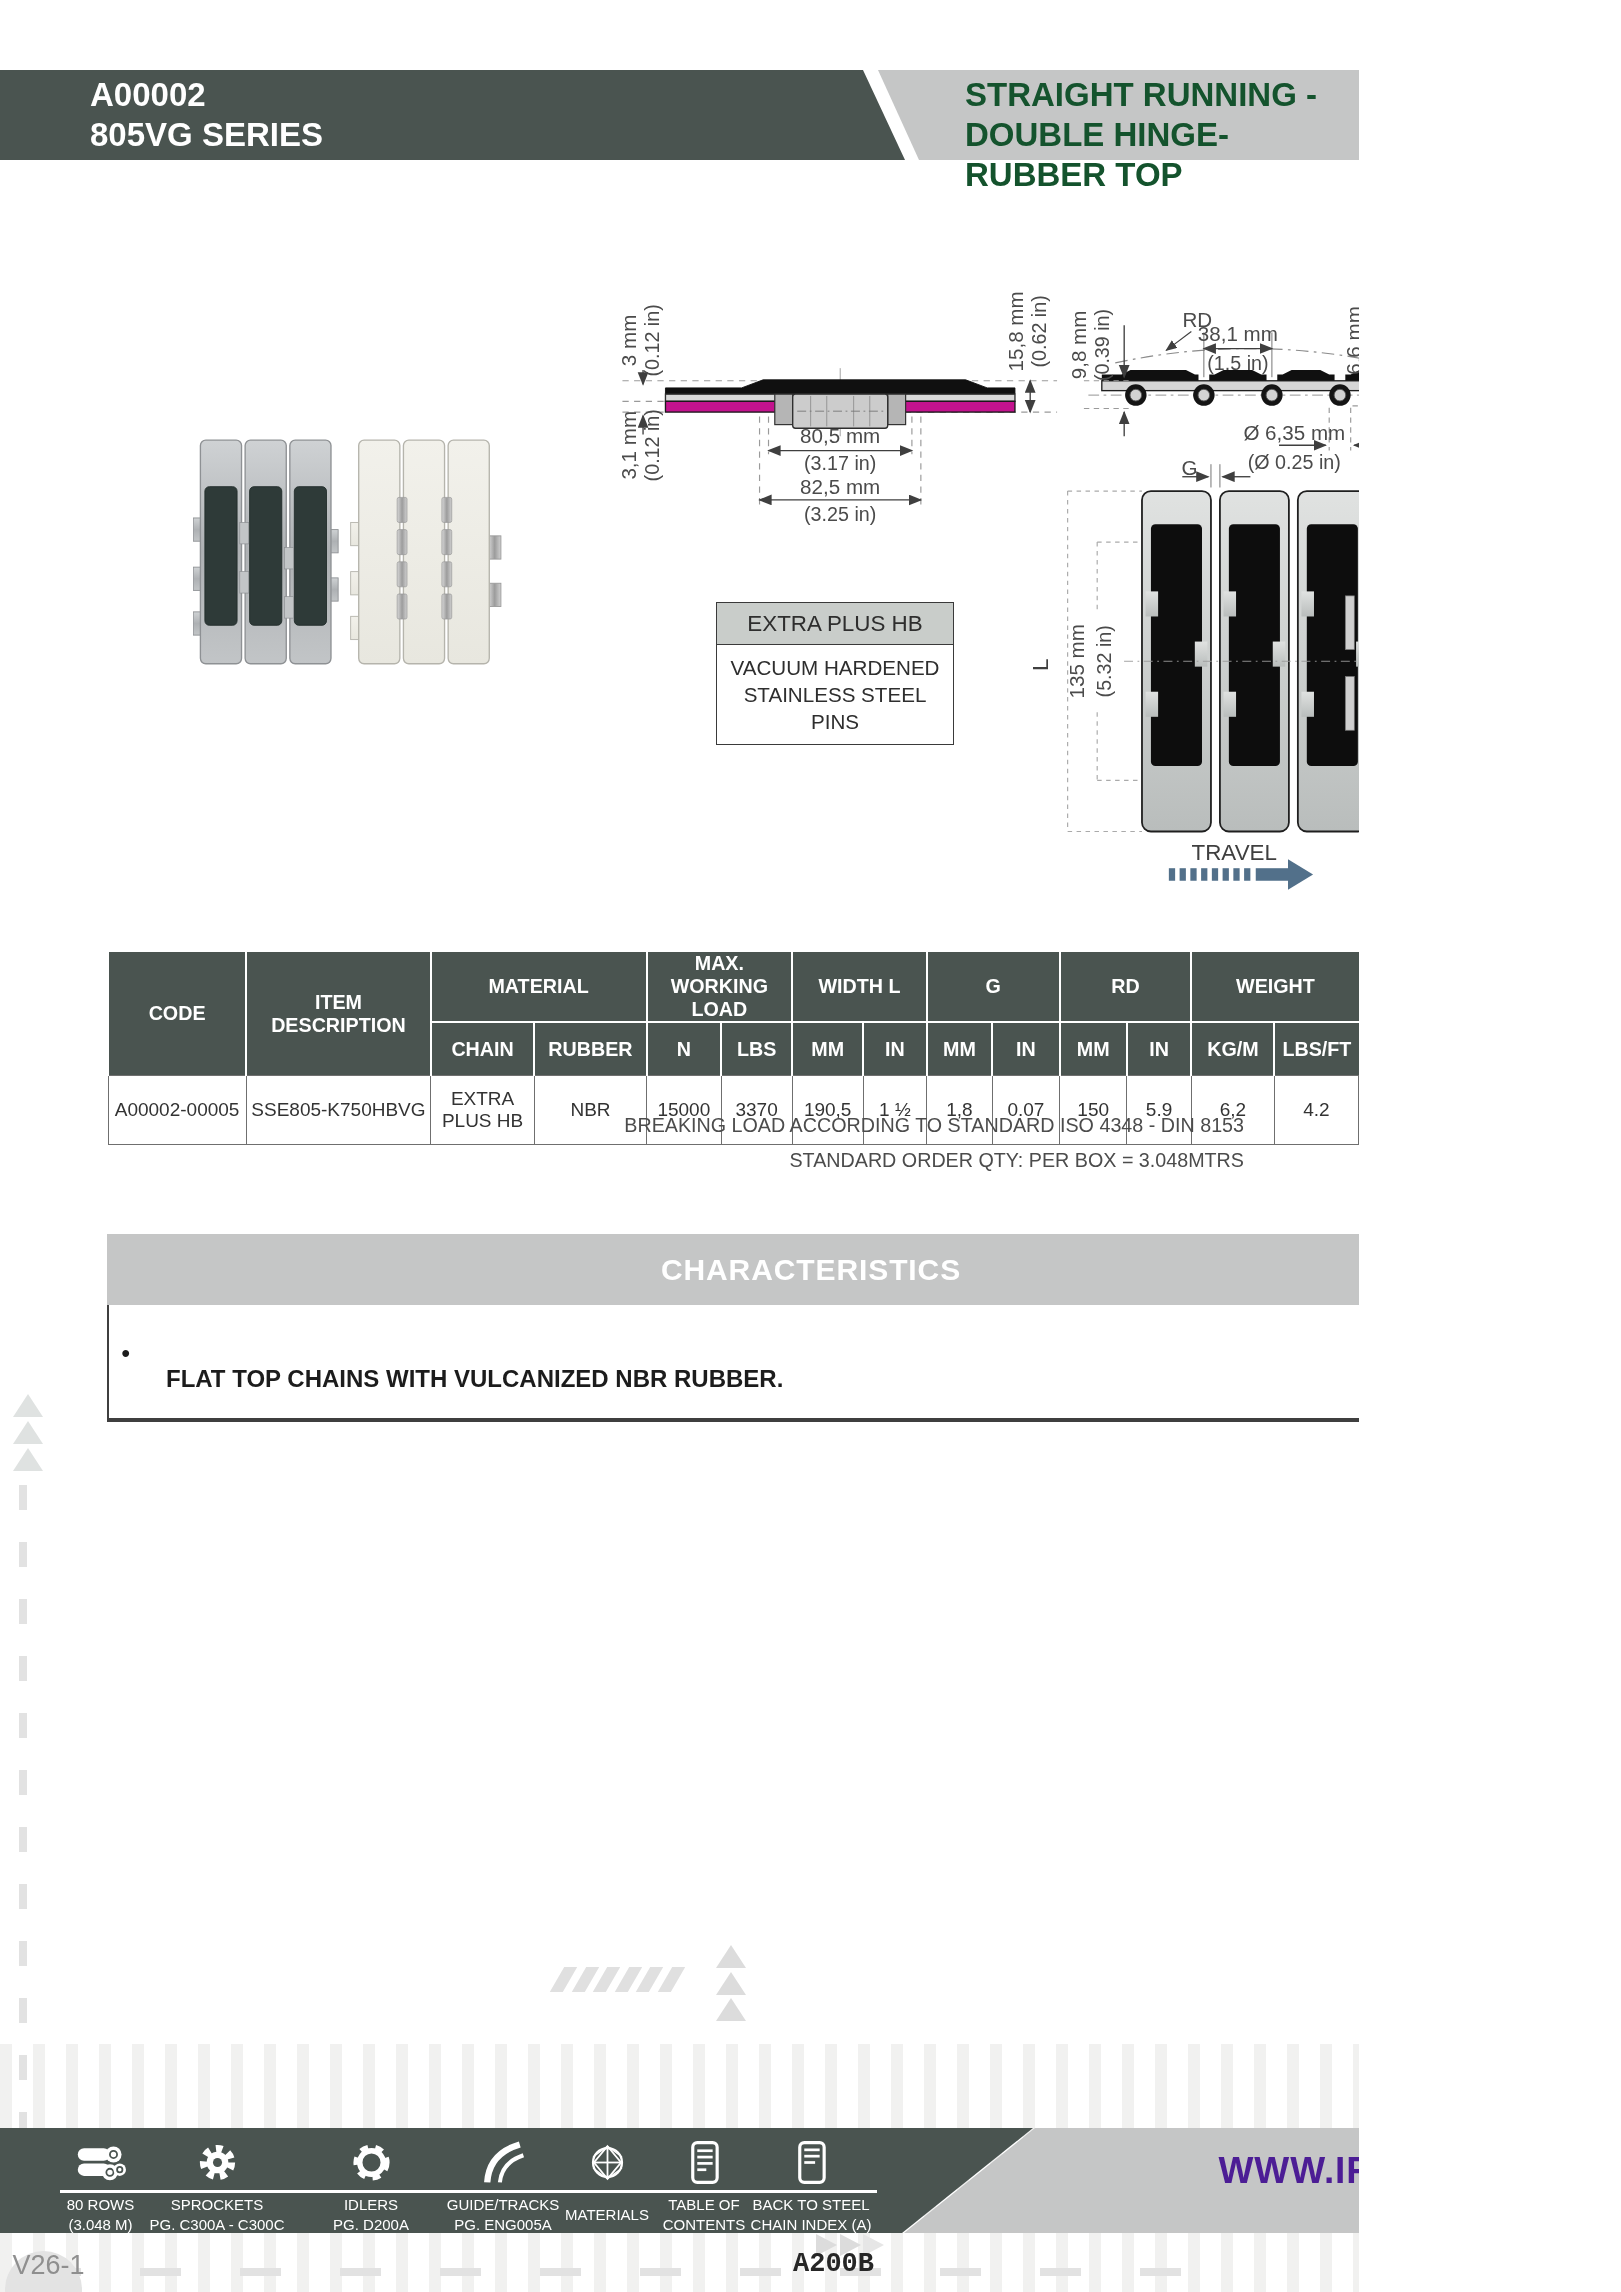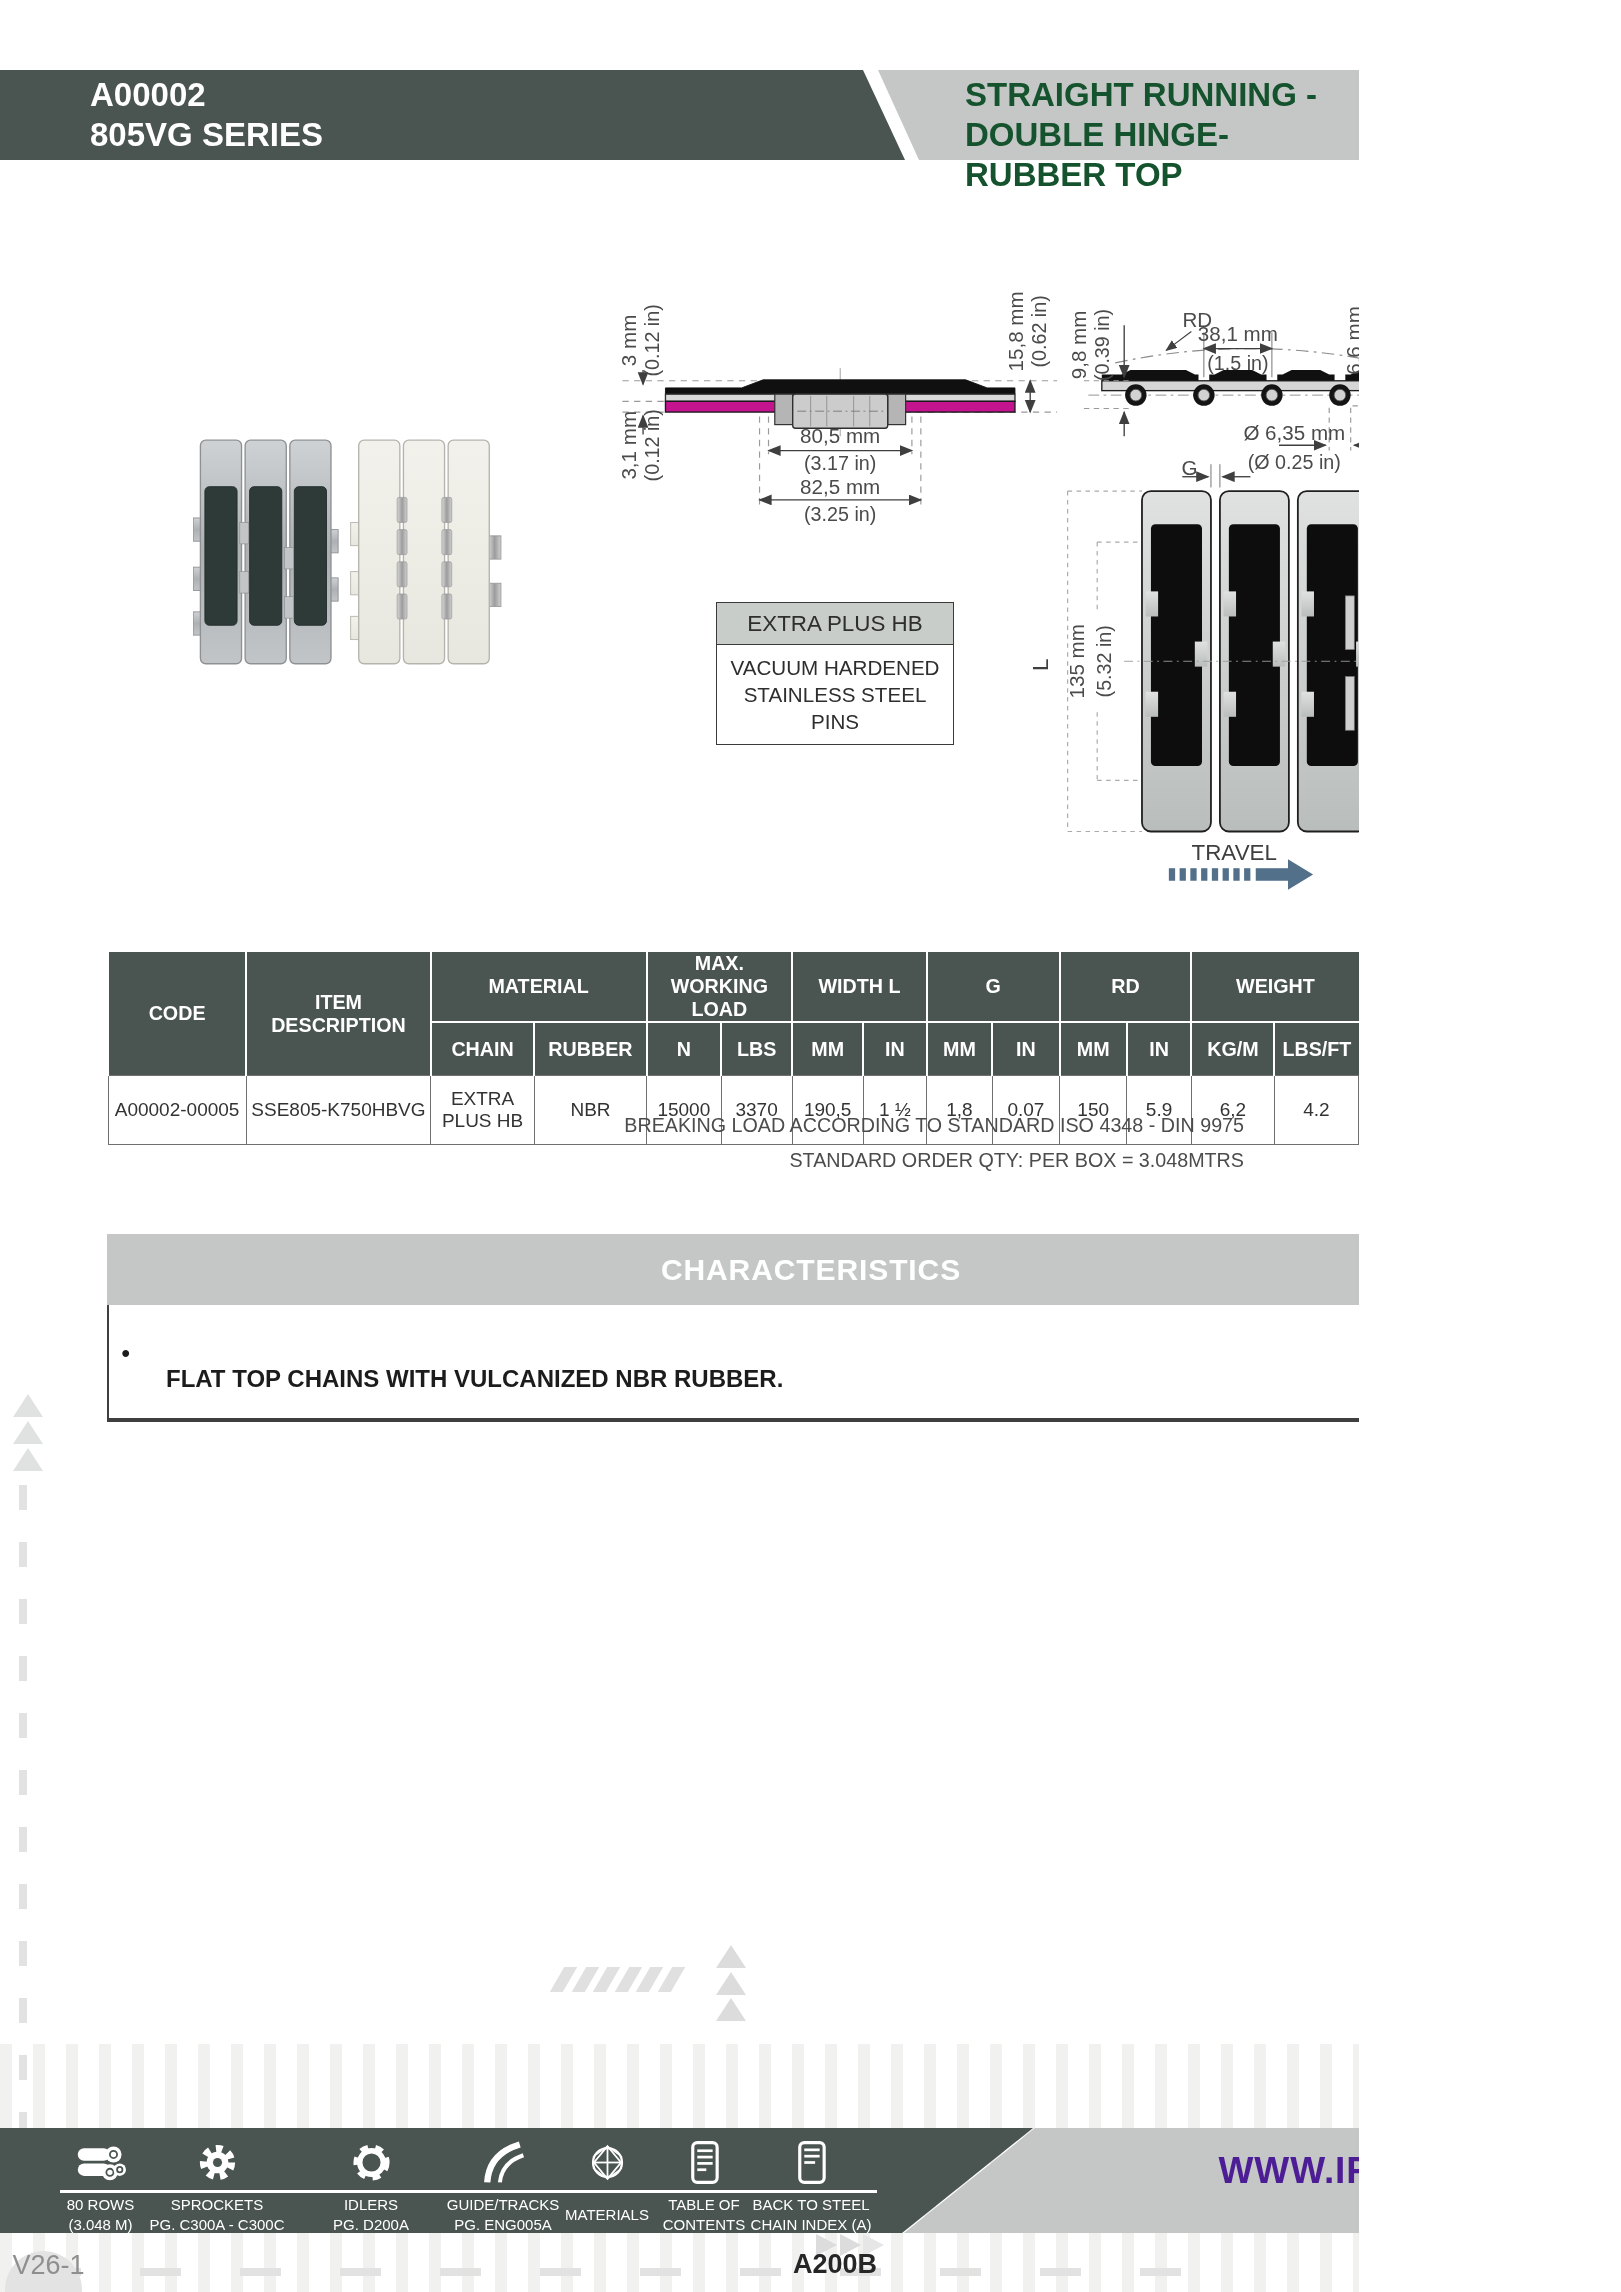--- a/index.html
+++ b/index.html
@@ -63,21 +63,21 @@
   .ftr-gray{left:896px;top:2128px;width:725px;height:105px;background:#c5c6c6;
             clip-path:polygon(139px 0,100% 0,100% 100%,8px 100%);z-index:2;}
   .ftr-sep{left:60px;top:2190px;width:817px;height:2.7px;background:#fff;z-index:4;}
   .fitem{position:absolute;top:2137px;width:158px;text-align:center;z-index:4;cursor:pointer;}
   .fitem .ic{height:50px;display:flex;align-items:center;justify-content:center;}
   .fitem .lb{margin-top:7.2px;height:41px;display:flex;flex-direction:column;justify-content:center;
              font-size:15px;color:#fff;line-height:19.7px;}
   .site{position:absolute;left:227px;right:0;top:21.5px;text-align:center;font-size:37px;
         font-weight:bold;color:#4c1d95;letter-spacing:0.9px;}
   .ver{left:12.5px;top:2250px;font-size:27px;color:#8f8f8f;z-index:2;}
-  .pageno{left:793px;top:2249px;font-size:27px;font-weight:bold;color:#262626;z-index:2;}
+  .pageno{left:793px;top:2249px;font-size:27px;font-weight:bold;color:#262626;z-index:2;font-family:Liberation Mono, monospace;}
 </style>
 </head>
 <body>
 
 <div class="page">
 
   <div class="abs bars"></div>
   <div class="abs bdash"></div>
   <div class="abs corner-circle"></div>
 
@@ -385,21 +385,21 @@
       <td>0.07</td>
       <td>150</td>
       <td>5.9</td>
       <td>6,2</td>
       <td>4.2</td>
     </tr>
   </tbody>
     </table>
 
   <div class="abs notes">
-    <div>BREAKING LOAD ACCORDING TO STANDARD ISO 4348 - DIN 9975</div>
+    <div>BREAKING LOAD ACCORDING TO STANDARD ISO 4348 - DIN 8153</div>
     <div>STANDARD ORDER QTY: PER BOX = 3.048MTRS</div>
   </div>
 
   <div class="abs char-banner">CHARACTERISTICS</div>
   <div class="abs char-box">
     <span class="char-bullet">•</span>
     <span class="char-text">FLAT TOP CHAINS WITH VULCANIZED NBR RUBBER.</span>
   </div>
 
   <div class="abs" style="left:12.5px;top:1394px;z-index:1">

